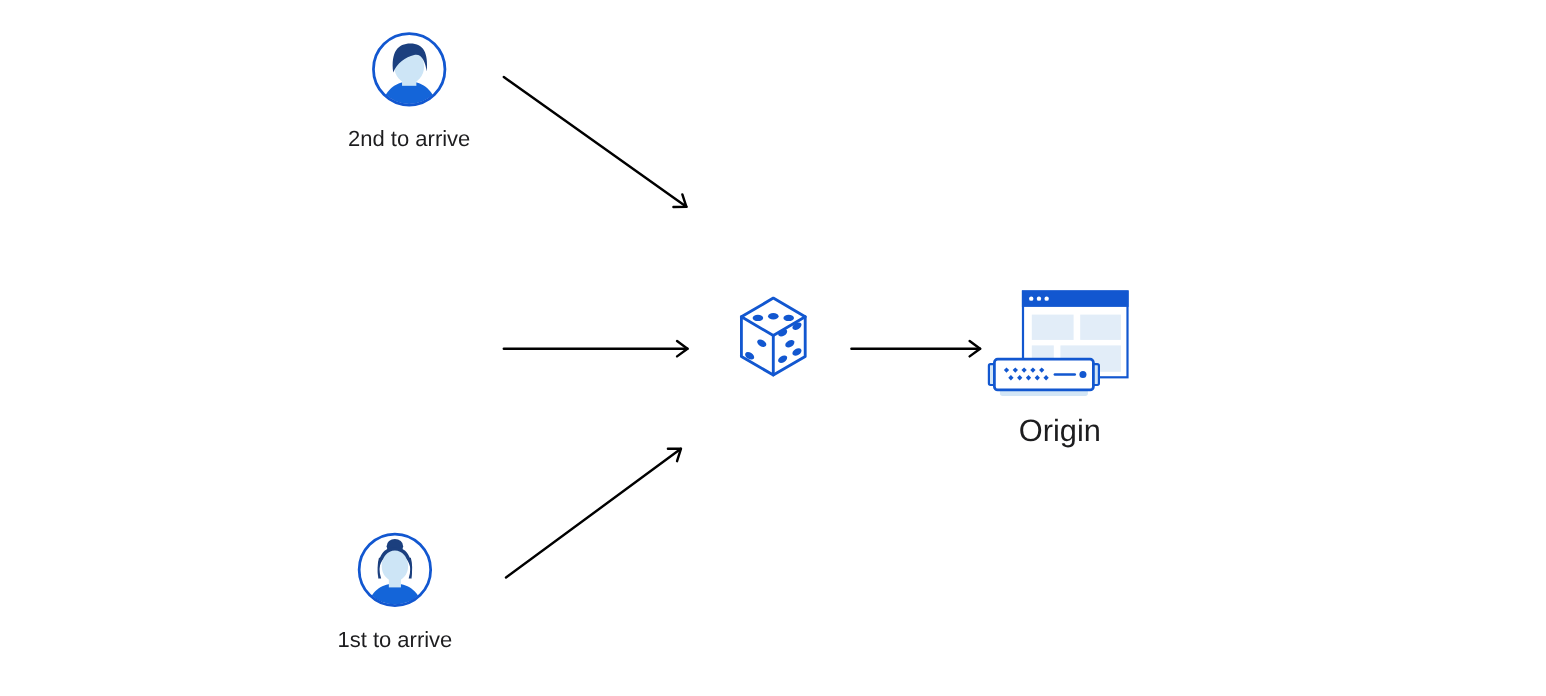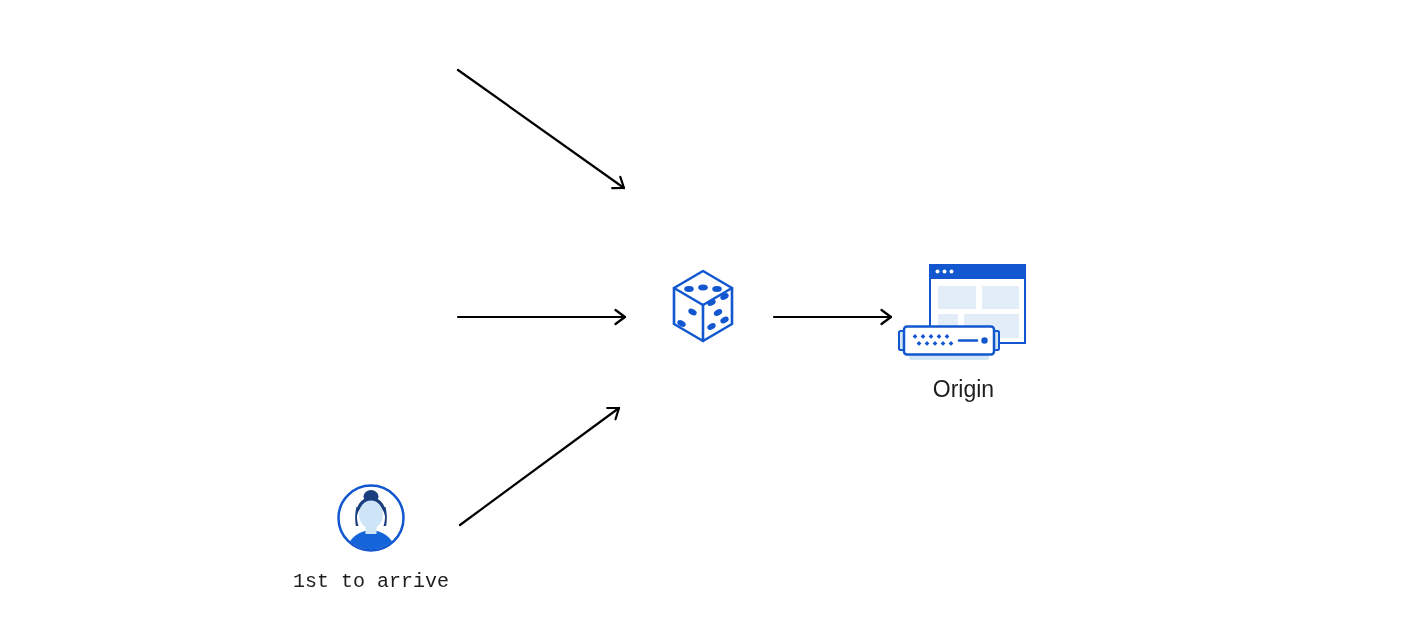--- a/index.html
+++ b/index.html
@@ -29,34 +29,50 @@
     margin-top:17px;
     font-size:20px;
     line-height:1.2;
     color:var(--text);
     white-space:nowrap;
   }
   .origin-label{
     position:absolute;
     left:896px;top:376px;width:135px;
     text-align:center;
-    font-size:23px;color:var(--text);
+    font-size:28px;color:var(--text);
   }
   .abs{position:absolute;}
   svg{display:block;}
   .arrow-layer{position:absolute;left:0;top:0;pointer-events:none;}
 </style>
 </head>
 <body>
 
 <div class="canvas">
 
+  <div class="node" style="left:302px;top:28px;">
+    <svg width="70" height="70" viewBox="0 0 70 70">
+      <clipPath id="clipA">
+          <circle cx="35" cy="35" r="31.5"></circle>
+        </clipPath>
+      <g clip-path="url(#clipA)">
+        <rect x="0" y="0" width="70" height="70" fill="#ffffff"></rect>
+        <path d="M10,70 C12,53 24,46 35,46 C46,46 58,53 60,70 Z" fill="var(--shirt)"></path>
+        <rect x="28.5" y="34" width="13" height="16" fill="var(--face)"></rect>
+        <ellipse cx="35" cy="32.5" rx="13.5" ry="15.5" fill="var(--face)"></ellipse>
+        <path d="M20.5,38 C18,19 25,11.5 36,11.5 C48,11.5 52.5,20 51,37 C49.5,28 46.5,20.5 39.5,22 C31.5,24 24,29 20.5,38 Z" fill="var(--navy)"></path>
+      </g>
+      <circle cx="35" cy="35" r="32.5" fill="none" stroke="var(--primary)" stroke-width="2.5"></circle>
+    </svg>
+    <div class="label">2nd to arrive</div>
+  </div>
 
 
-  <div class="node" style="left:301px;top:483px;font-family:Liberation Mono, monospace;">
+  <div class="node" style="left:289px;top:483px;">
     <svg width="70" height="70" viewBox="0 0 70 70">
       <clipPath id="clipC">
           <circle cx="35" cy="35" r="31.5"></circle>
         </clipPath>
       <g clip-path="url(#clipC)">
         <rect x="0" y="0" width="70" height="70" fill="#ffffff"></rect>
         <path d="M10,70 C12,54 24,47.5 35,47.5 C46,47.5 58,54 60,70 Z" fill="var(--shirt)"></path>
         <ellipse cx="35" cy="13.5" rx="7.5" ry="6.5" fill="var(--navy)"></ellipse>
         <path d="M20,44 C17.5,21 26,14.5 35,14.5 C44,14.5 52.5,21 50,44 C50,30 47,21.5 35,21.5 C23,21.5 20,30 20,44 Z" fill="var(--navy)"></path>
         <rect x="29.5" y="37" width="11" height="14" fill="var(--face)"></rect>

